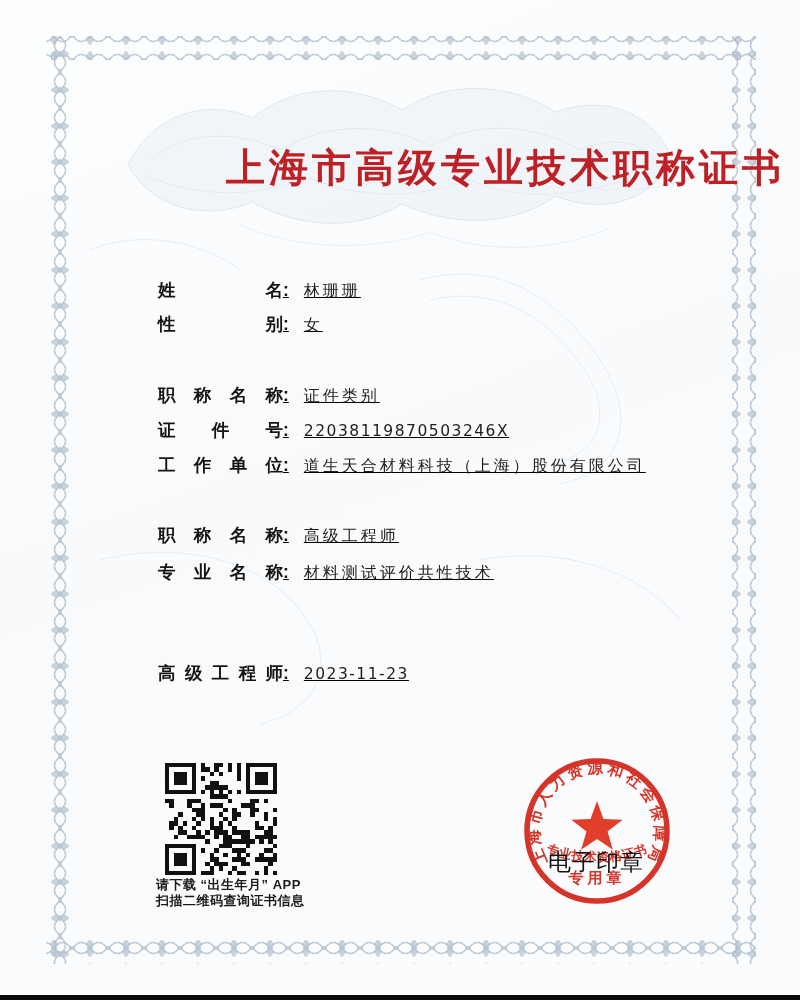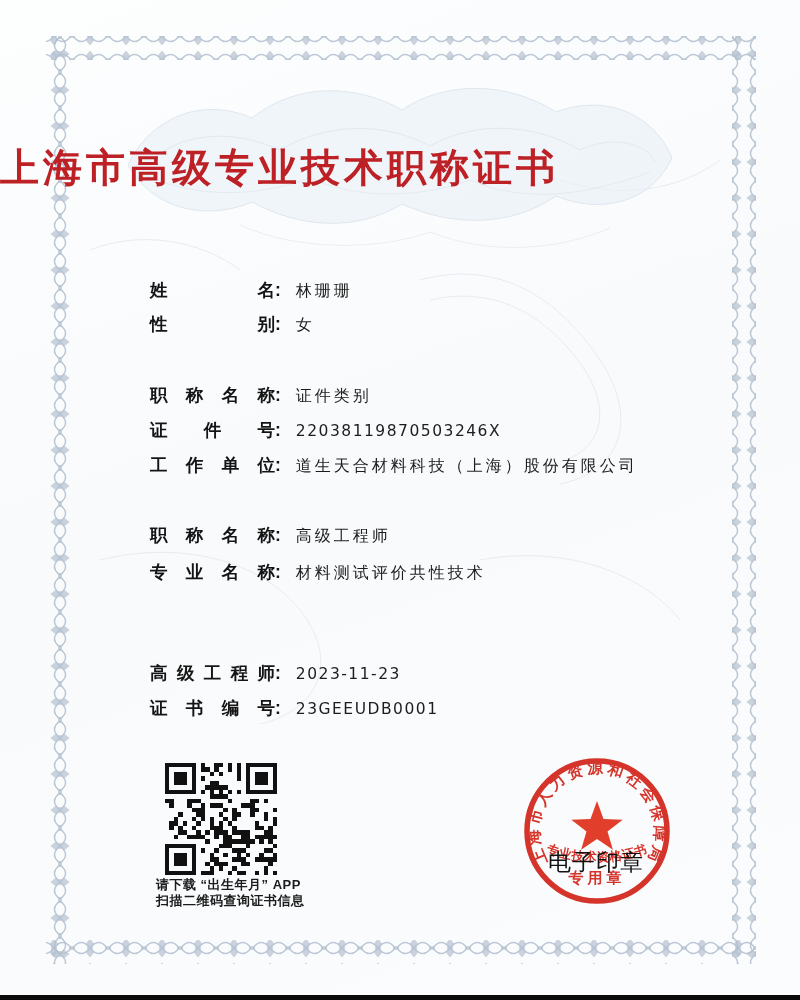--- a/index.html
+++ b/index.html
@@ -3,25 +3,25 @@
 <meta charset="utf-8">
 <style>
   html,body{margin:0;padding:0;background:#e9e9e9;}
   .page{
     position:relative;width:800px;height:1000px;margin:0 auto;overflow:hidden;
     background:linear-gradient(160deg,#fdfefe 0%,#f8fafc 45%,#fbfcfd 100%);
     font-family:"Liberation Sans",sans-serif;
   }
   .bg{position:absolute;left:0;top:0;width:800px;height:1000px;}
   .title{
-    position:absolute;left:0;top:141px;width:785px;margin:0;text-align:left;
+    position:absolute;left:0;top:141px;width:785px;margin:0;text-align:right;
     font-size:39px;font-weight:bold;letter-spacing:4px;color:#bd2125;
     font-family:"Liberation Sans",sans-serif;
   }
-  .row{position:absolute;left:150px;line-height:20px;white-space:nowrap;}
+  .row{position:absolute;left:158px;line-height:20px;white-space:nowrap;text-decoration:underline;}
   .flabel{
     display:inline-block;width:125px;text-align:justify;text-align-last:justify;
     font-weight:bold;font-size:17.5px;color:#141414;vertical-align:top;
   }
   .fcolon{font-weight:bold;font-size:17.5px;color:#141414;}
   .fvalue{
     margin-left:15px;font-size:16px;color:#1d1d1d;letter-spacing:3px;
     font-family:"Liberation Serif",serif;
   }
   .fvalue.num{
@@ -123,23 +123,20 @@
 
   <div class="row" style="top:525px">
     <span class="flabel">职称名称</span><span class="fcolon">:</span><span class="fvalue">高级工程师</span>
   </div>
   <div class="row" style="top:562px">
     <span class="flabel">专业名称</span><span class="fcolon">:</span><span class="fvalue">材料测试评价共性技术</span>
   </div>
 
   <div class="row" style="top:663px">
     <span class="flabel">高级工程师</span><span class="fcolon">:</span><span class="fvalue num">2023-11-23</span>
-  </div>
-  <div class="row" style="top:698px">
-    <span class="flabel">证书编号</span><span class="fcolon">:</span><span class="fvalue num">23GEEUDB0001</span>
   </div>
 
   <div class="qr">
     <svg id="qr-svg" viewBox="0 0 25 25" shape-rendering="crispEdges" xmlns="http://www.w3.org/2000/svg">
         <rect x="0" y="0" width="1" height="1" fill="#111111"></rect>
         <rect x="1" y="0" width="1" height="1" fill="#111111"></rect>
         <rect x="2" y="0" width="1" height="1" fill="#111111"></rect>
         <rect x="3" y="0" width="1" height="1" fill="#111111"></rect>
         <rect x="4" y="0" width="1" height="1" fill="#111111"></rect>
         <rect x="5" y="0" width="1" height="1" fill="#111111"></rect>

